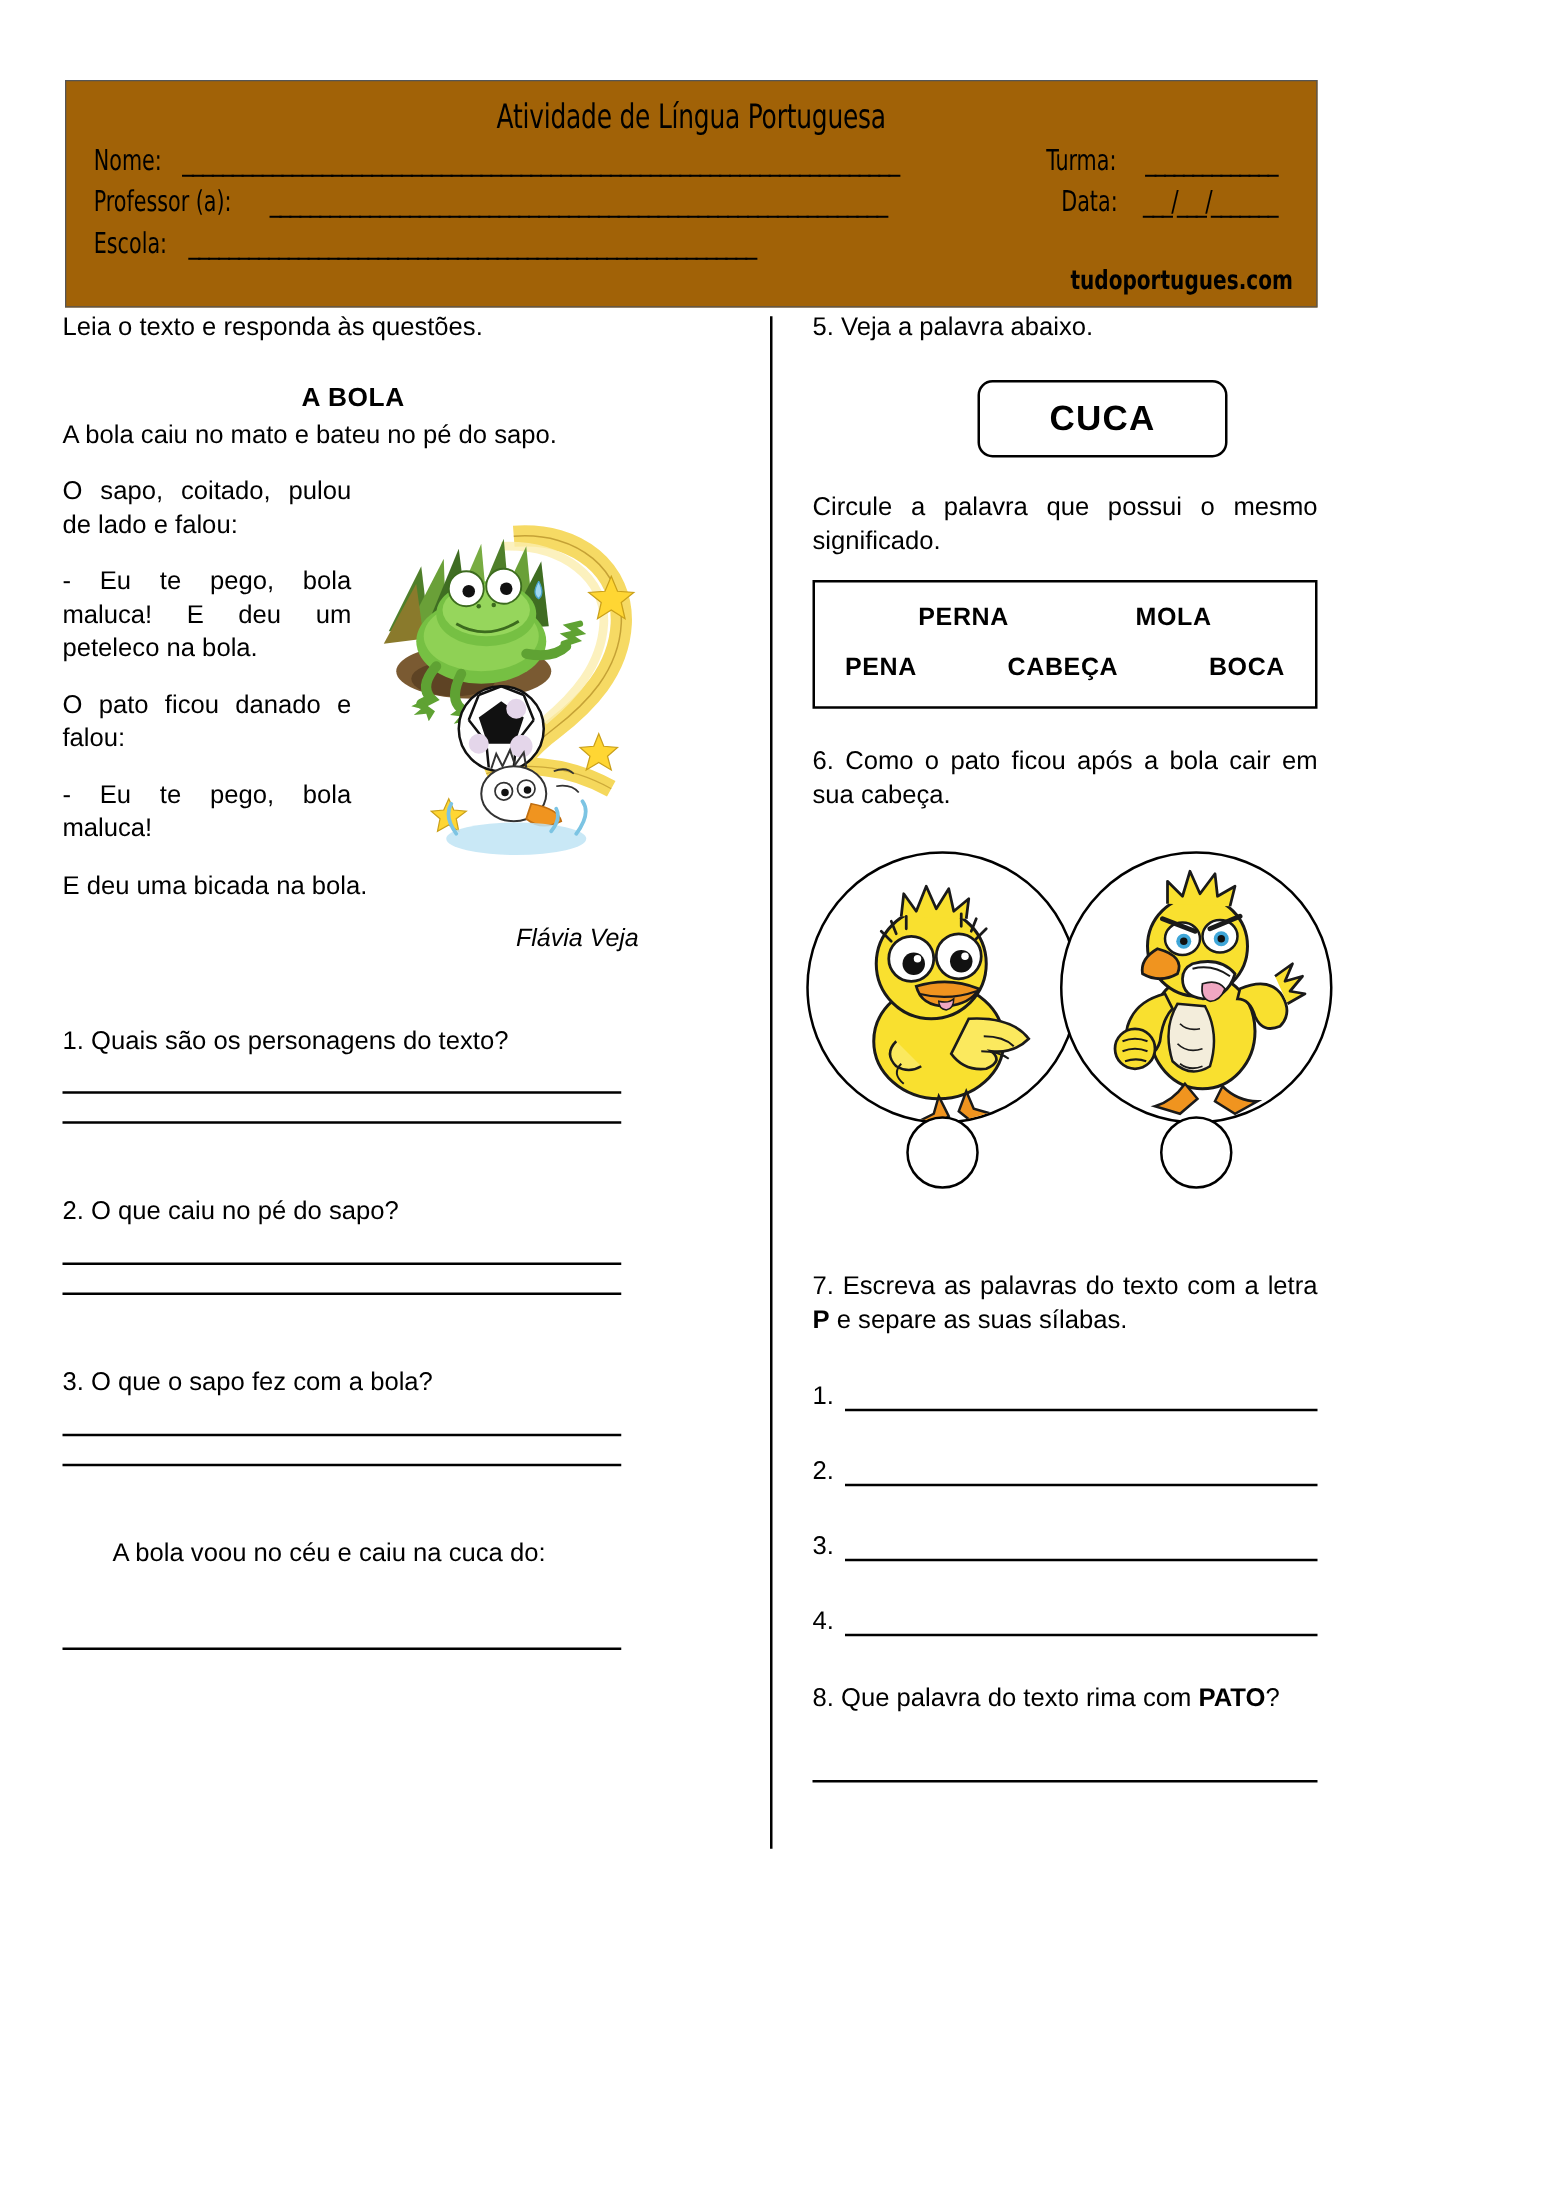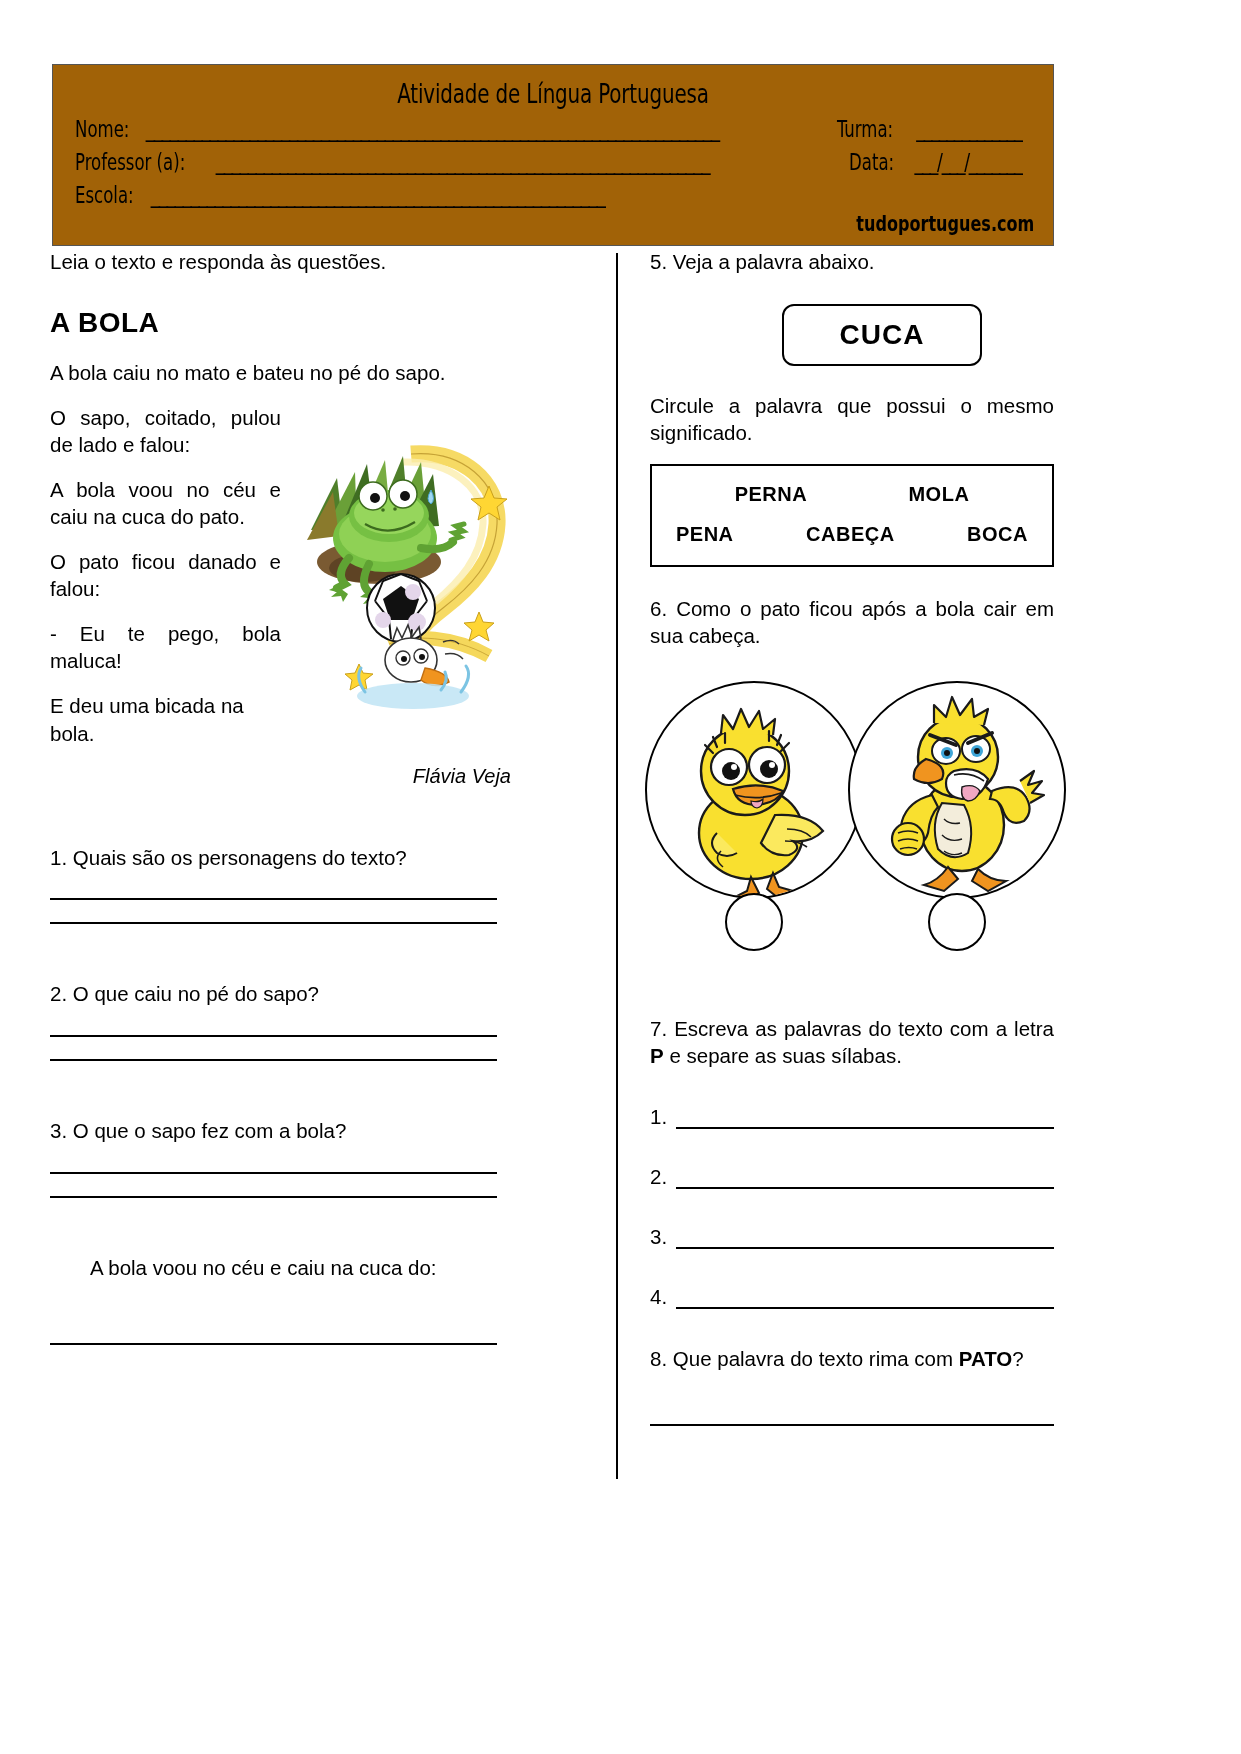--- a/index.html
+++ b/index.html
@@ -80,23 +80,24 @@
   .col-right { width: 404px; }
 
   p.t {
     font-size: 20.5px;
     line-height: 1.32;
     text-align: justify;
     margin-bottom: 18px;
   }
   p.t.nj { text-align: left; }
   .story-title {
+    text-align: center;
     font-weight: 700;
-    font-size: 28px;
-    margin: 32px 0 20px 0;
+    font-size: 21px;
+    margin: 32px 0 3px 0;
     letter-spacing: 0.5px;
   }
   .author {
     text-align: right;
     font-style: italic;
     font-size: 20px;
     margin-top: 6px;
     margin-right: 4px;
   }
 
@@ -299,21 +300,21 @@
     <circle cx="129" cy="245" r="3" fill="#111"></circle>
     <path d="M132 256 q22 4 24 14 q-16 8 -28 -2 Z" fill="#f0941f" stroke="#c06e10" stroke-width="1.4"></path>
 
     <ellipse cx="120" cy="284" rx="56" ry="13" fill="#bfe4f5" opacity="0.85"></ellipse>
     <path d="M72 280 q-10 -14 -4 -24 M168 280 q12 -16 5 -26 M148 278 q8 -10 4 -18" fill="none" stroke="#7cc4e3" stroke-width="3" stroke-linecap="round"></path>
 
     <path d="M150 230 q10 -4 16 2 M152 242 q12 -2 18 5" fill="none" stroke="#333" stroke-width="1.4"></path>
   </svg>
 
   <p class="t">O sapo, coitado, pulou de lado e falou:</p>
-  <p class="t">A bola voou no céu e caiu na cuca do pato.</p>
+  <p class="t">- Eu te pego, bola maluca! E deu um peteleco na bola.</p>
   <p class="t">O pato ficou danado e falou:</p>
   <p class="t">- Eu te pego, bola maluca!</p>
   <p class="t nj">E deu uma bicada na bola.</p>
 
   <div class="author">Flávia Veja</div>
 
   <div class="q-block" style="margin-top:56px">
     <div class="qtext">1. Quais são os personagens do texto?</div>
     <div class="ansline w1"></div>
     <div class="ansline w1 tight"></div>

